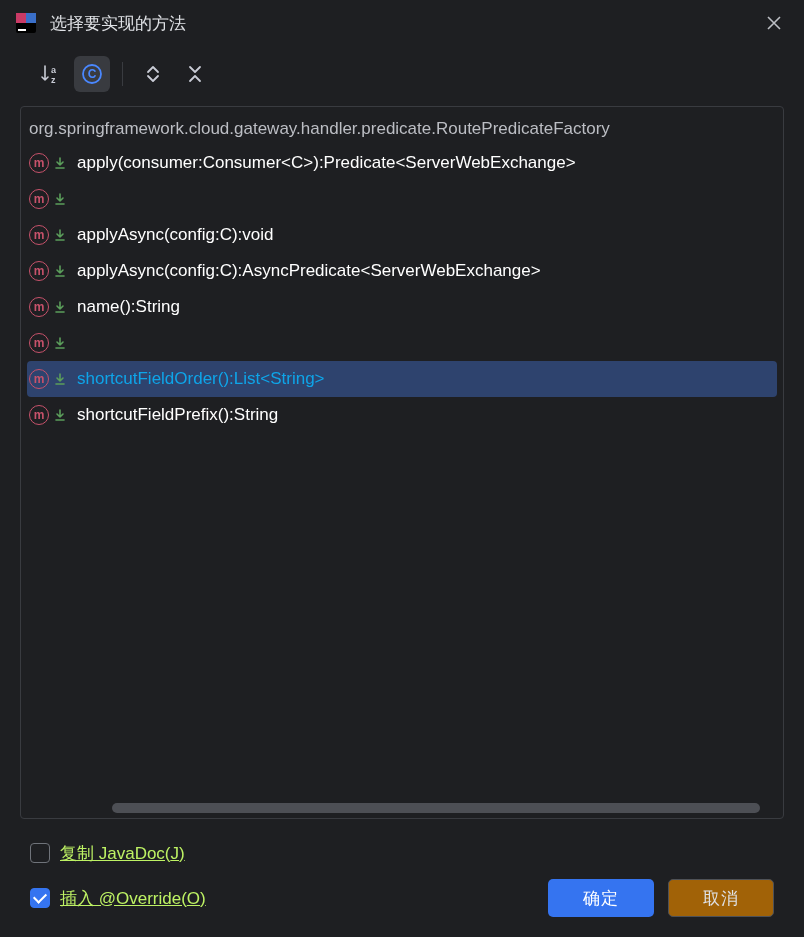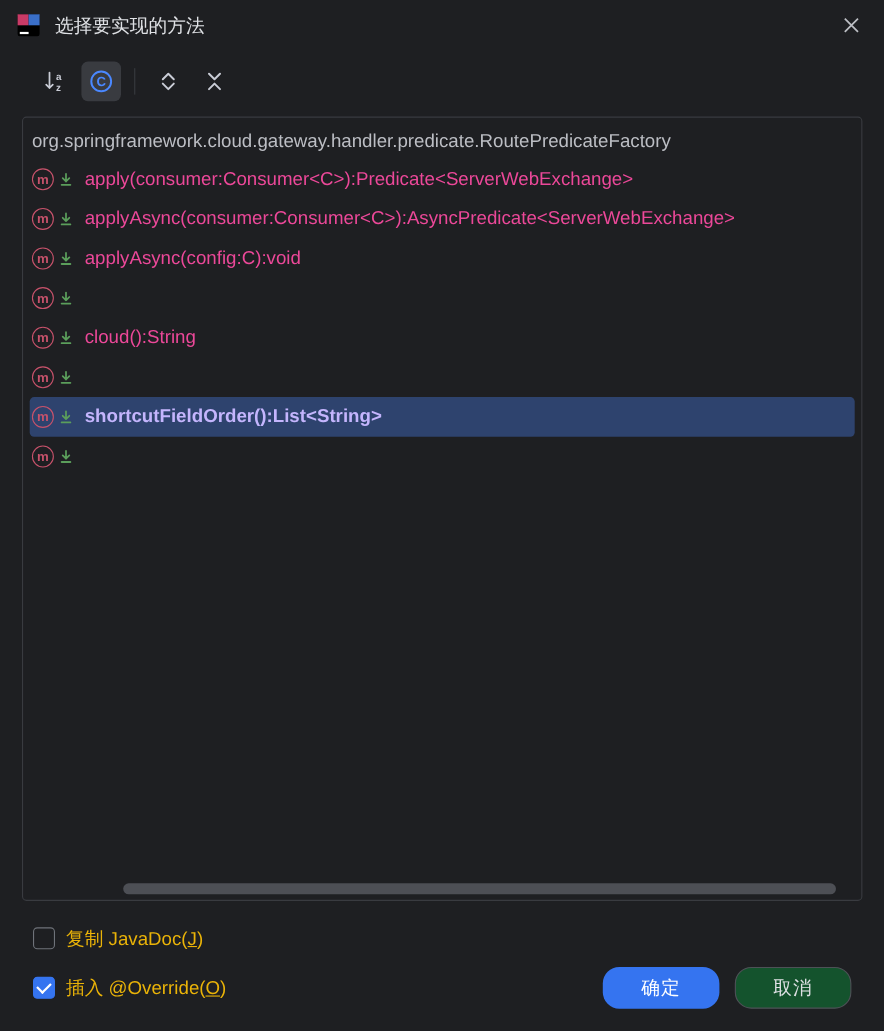--- a/index.html
+++ b/index.html
@@ -106,22 +106,22 @@
     flex-shrink: 0;
     margin-left: 2px;
   }
   .icon-impl {
     width: 14px; height: 14px;
     flex-shrink: 0;
     margin-left: -2px;
     display: inline-flex; align-items: center; justify-content: center;
   }
   .icon-impl svg { width: 14px; height: 14px; }
-  .row-label { color: #ec4899; font-size: 17px; padding-left: 4px; }
-  .row.selected .row-label { color: #c4b5fd; font-weight: bold; }
+  .row-label { color: #ffffff; font-size: 17px; padding-left: 4px; }
+  .row.selected .row-label { color: #0ea5e9; }
 
   .hscroll-track {
     height: 14px;
     position: relative;
     margin: 0 0 3px 0;
   }
   .hscroll-thumb {
     position: absolute;
     top: 2px;
     height: 10px;
@@ -150,41 +150,41 @@
     background: #3574f0;
     border-color: #3574f0;
   }
   .checkbox.checked::after {
     content: "";
     width: 10px; height: 6px;
     border-left: 2px solid #fff;
     border-bottom: 2px solid #fff;
     transform: rotate(-45deg) translate(1px, -1px);
   }
-  .check-label { color: #eab308; font-size: 17px; }
+  .check-label { color: #bef264; font-size: 17px; text-decoration: underline; }
   .mnemonic { text-decoration: underline; }
 
   .button-row {
     display: flex;
     align-items: center;
     gap: 14px;
     margin-top: 8px;
   }
   .spacer { flex: 1; }
   .btn {
     min-width: 106px;
     height: 38px;
-    border-radius: 15px;
+    border-radius: 5px;
     display: inline-flex; align-items: center; justify-content: center;
     font-size: 17px;
     cursor: pointer;
     letter-spacing: 1px;
   }
   .btn.primary { background: #3574f0; color: #fff; }
-  .btn.secondary { background: #14532d; border: 1px solid #4e5157; color: #dfe1e5; }
+  .btn.secondary { background: #a16207; border: 1px solid #4e5157; color: #dfe1e5; }
 </style>
 </head>
 <body>
 
 <div class="window">
 
   <div class="titlebar">
     <span class="app-icon">
       <svg viewBox="0 0 24 24">
           <rect x="2" y="2" width="20" height="20" fill="#000" rx="2"></rect>
@@ -242,50 +242,50 @@
           <span class="row-label">apply(consumer:Consumer&lt;C&gt;):Predicate&lt;ServerWebExchange&gt;</span>
         </div>
         <div class="row">
           <span class="icon-m">m</span>
           <span class="icon-impl">
             <svg viewBox="0 0 14 14">
               <path d="M7 2 v7 M4 6 l3 3 l3 -3" stroke="#5b9e5b" stroke-width="1.6" fill="none" stroke-linecap="round" stroke-linejoin="round"></path>
               <path d="M3 12 h8" stroke="#5b9e5b" stroke-width="1.6" stroke-linecap="round"></path>
             </svg>
           </span>
-          <span class="row-label">applyAsync(consumer:Consumer&lt;C&gt;):AsyncPredicate&lt;ServerWebExchange&gt;</span>
         </div>
         <div class="row">
           <span class="icon-m">m</span>
           <span class="icon-impl">
             <svg viewBox="0 0 14 14">
               <path d="M7 2 v7 M4 6 l3 3 l3 -3" stroke="#5b9e5b" stroke-width="1.6" fill="none" stroke-linecap="round" stroke-linejoin="round"></path>
               <path d="M3 12 h8" stroke="#5b9e5b" stroke-width="1.6" stroke-linecap="round"></path>
             </svg>
           </span>
           <span class="row-label">applyAsync(config:C):void</span>
         </div>
         <div class="row">
           <span class="icon-m">m</span>
           <span class="icon-impl">
             <svg viewBox="0 0 14 14">
               <path d="M7 2 v7 M4 6 l3 3 l3 -3" stroke="#5b9e5b" stroke-width="1.6" fill="none" stroke-linecap="round" stroke-linejoin="round"></path>
               <path d="M3 12 h8" stroke="#5b9e5b" stroke-width="1.6" stroke-linecap="round"></path>
             </svg>
           </span>
-        </div>
-        <div class="row">
-          <span class="icon-m">m</span>
-          <span class="icon-impl">
-            <svg viewBox="0 0 14 14">
-              <path d="M7 2 v7 M4 6 l3 3 l3 -3" stroke="#5b9e5b" stroke-width="1.6" fill="none" stroke-linecap="round" stroke-linejoin="round"></path>
-              <path d="M3 12 h8" stroke="#5b9e5b" stroke-width="1.6" stroke-linecap="round"></path>
-            </svg>
-          </span>
-          <span class="row-label">cloud():String</span>
+          <span class="row-label">applyAsync(config:C):AsyncPredicate&lt;ServerWebExchange&gt;</span>
+        </div>
+        <div class="row">
+          <span class="icon-m">m</span>
+          <span class="icon-impl">
+            <svg viewBox="0 0 14 14">
+              <path d="M7 2 v7 M4 6 l3 3 l3 -3" stroke="#5b9e5b" stroke-width="1.6" fill="none" stroke-linecap="round" stroke-linejoin="round"></path>
+              <path d="M3 12 h8" stroke="#5b9e5b" stroke-width="1.6" stroke-linecap="round"></path>
+            </svg>
+          </span>
+          <span class="row-label">name():String</span>
         </div>
         <div class="row">
           <span class="icon-m">m</span>
           <span class="icon-impl">
             <svg viewBox="0 0 14 14">
               <path d="M7 2 v7 M4 6 l3 3 l3 -3" stroke="#5b9e5b" stroke-width="1.6" fill="none" stroke-linecap="round" stroke-linejoin="round"></path>
               <path d="M3 12 h8" stroke="#5b9e5b" stroke-width="1.6" stroke-linecap="round"></path>
             </svg>
           </span>
         </div>
@@ -300,20 +300,21 @@
           <span class="row-label">shortcutFieldOrder():List&lt;String&gt;</span>
         </div>
         <div class="row">
           <span class="icon-m">m</span>
           <span class="icon-impl">
             <svg viewBox="0 0 14 14">
               <path d="M7 2 v7 M4 6 l3 3 l3 -3" stroke="#5b9e5b" stroke-width="1.6" fill="none" stroke-linecap="round" stroke-linejoin="round"></path>
               <path d="M3 12 h8" stroke="#5b9e5b" stroke-width="1.6" stroke-linecap="round"></path>
             </svg>
           </span>
+          <span class="row-label">shortcutFieldPrefix():String</span>
         </div>
       </div>
     <div class="hscroll-track">
       <div class="hscroll-thumb" id="hthumb" style="left: 12%; width: 85%;"></div>
     </div>
   </div>
 
   <div class="footer">
     <div class="check-row">
       <span id="cb-copy" class="checkbox"></span>

